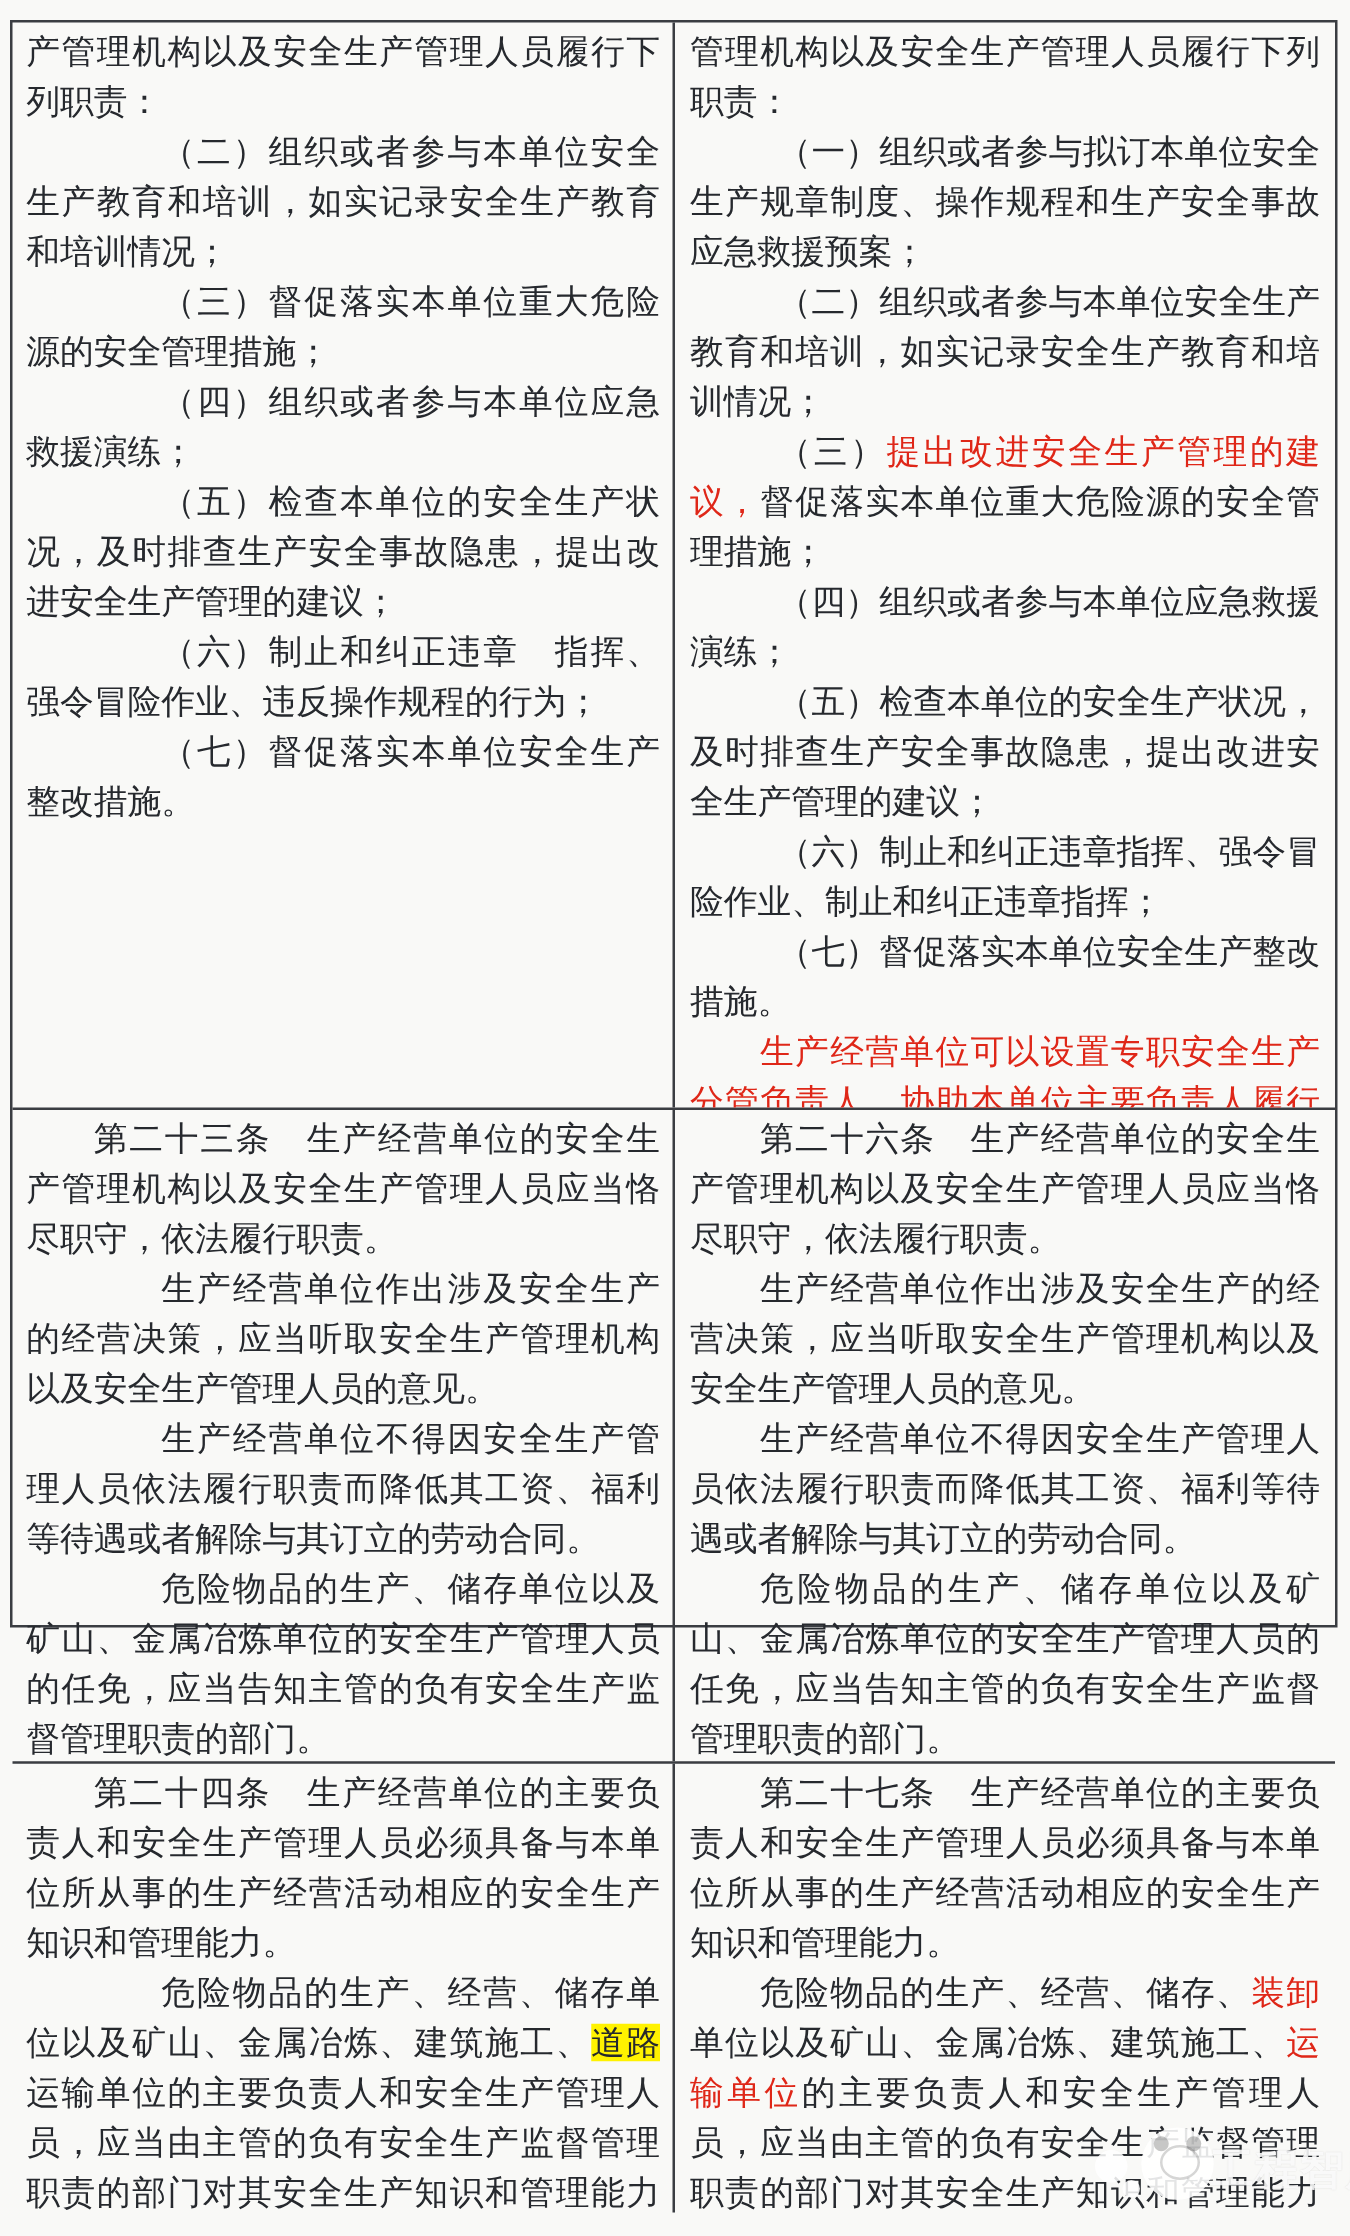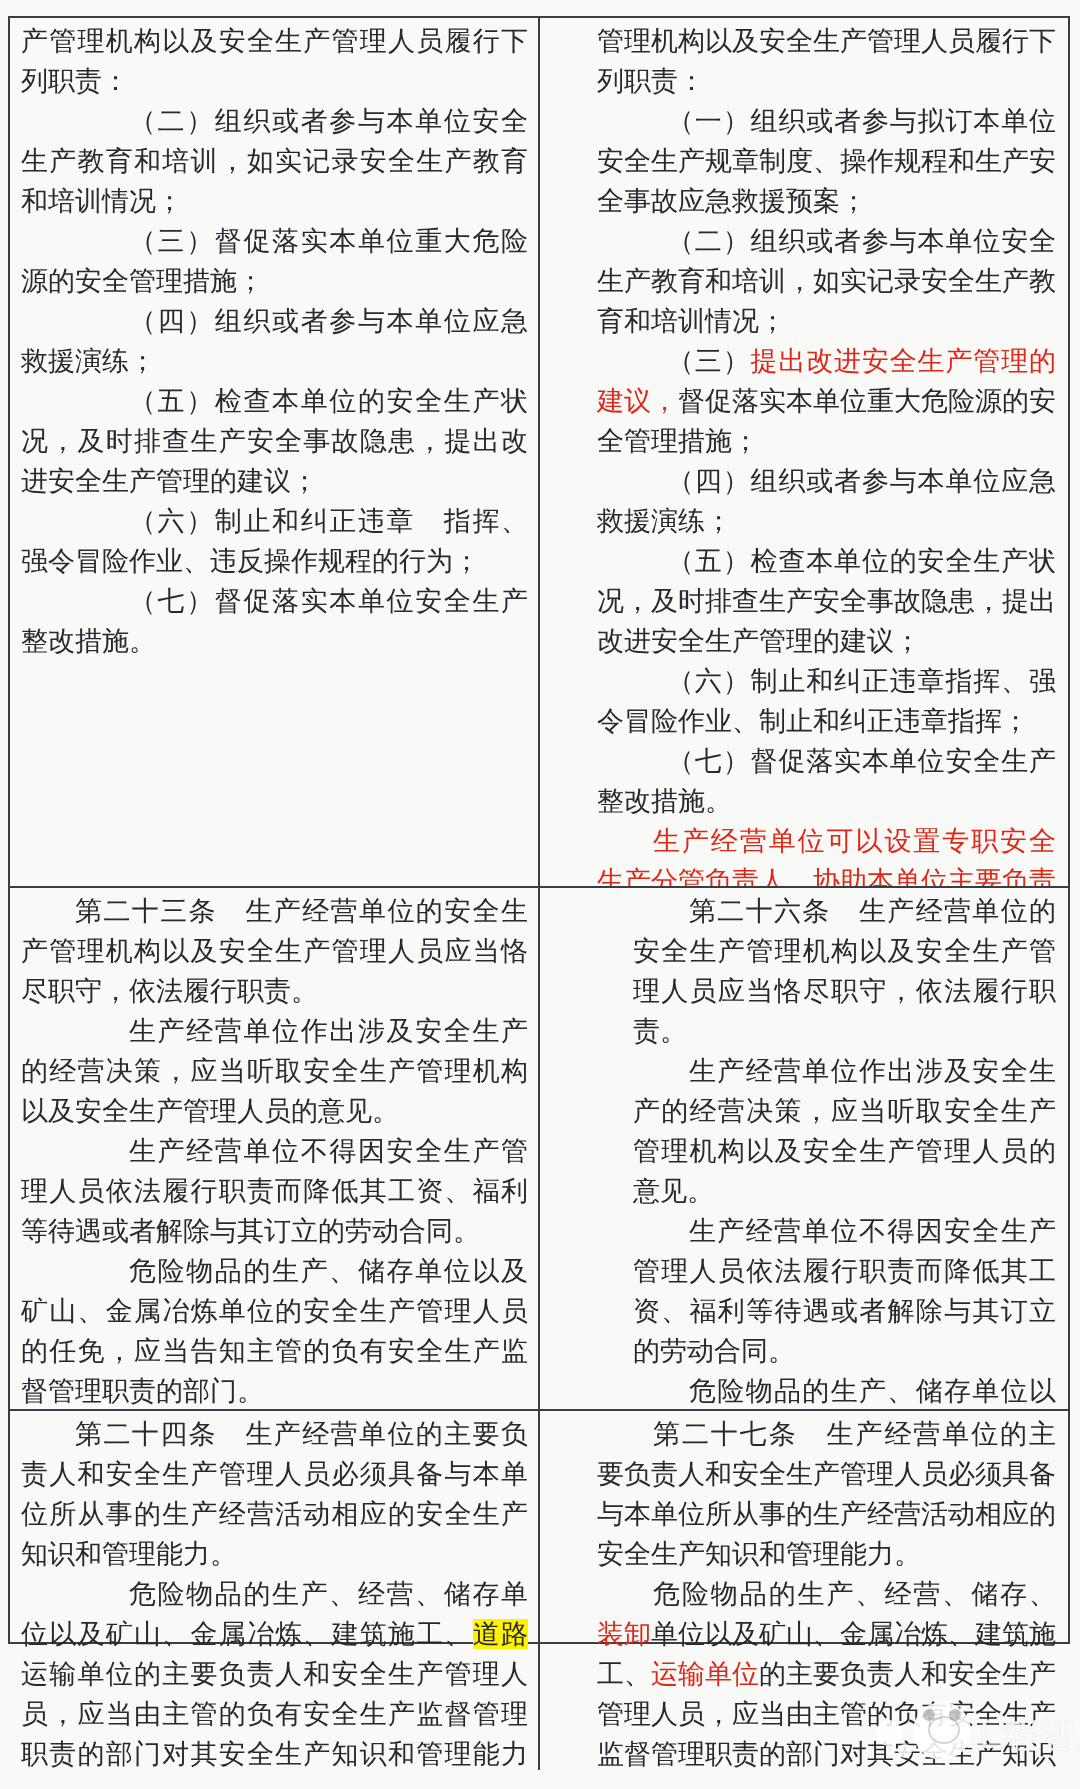--- a/index.html
+++ b/index.html
@@ -8,36 +8,36 @@
     background:#e9e9e9;
   }
   .page{
     position:relative;
     width:1080px;height:1789px;
     background:var(--paper,#f9f9f7);
     overflow:hidden;
   }
   .law-table{
     position:absolute;left:8px;top:16px;
-    width:1062px;height:1628px;
+    width:1062px;height:1286px;
     box-sizing:border-box;
     border:2px solid var(--line,#3a3d42);
     background:var(--paper,#f9f9f7);
   }
   .trow{display:flex;box-sizing:border-box;}
   .trow.r1{height:870px;border-bottom:2px solid var(--line,#3a3d42);}
-  .trow.r2{height:523px;border-bottom:2px solid var(--line,#3a3d42);gap:36px;}
+  .trow.r2{height:523px;border-bottom:2px solid var(--line,#3a3d42);}
   .trow.r3{height:359px;font-family:Liberation Serif, serif;}
   .cell{
     box-sizing:border-box;overflow:hidden;
     padding:3px 10px 0 11px;
     color:var(--ink,#26292e);
   }
   .cell.cl{width:530px;border-right:2px solid var(--line,#3a3d42);}
-  .cell.cr{flex:1;padding:3px 12px 0 12px;margin-left:45px;}
+  .cell.cr{flex:1;padding:3px 12px 0 12px;}
   .cell p{
     margin:0;
     font-size:27px;
     line-height:40px;
     text-align:justify;
     letter-spacing:0;
     word-break:normal;
   }
   
   .cl p.cont{text-indent:0;}

